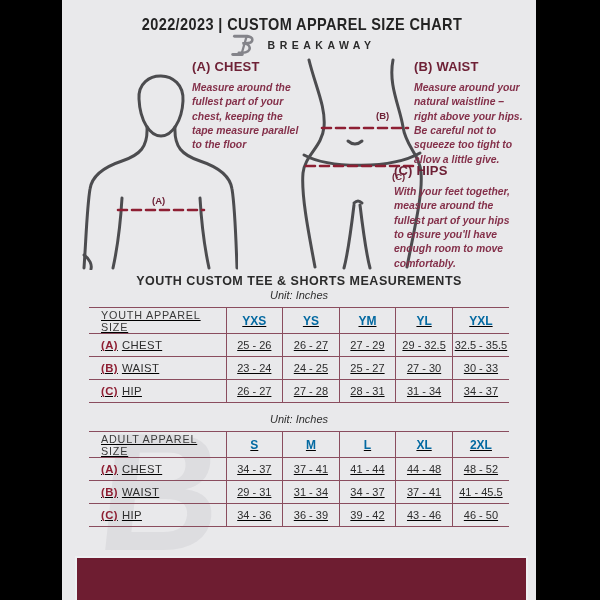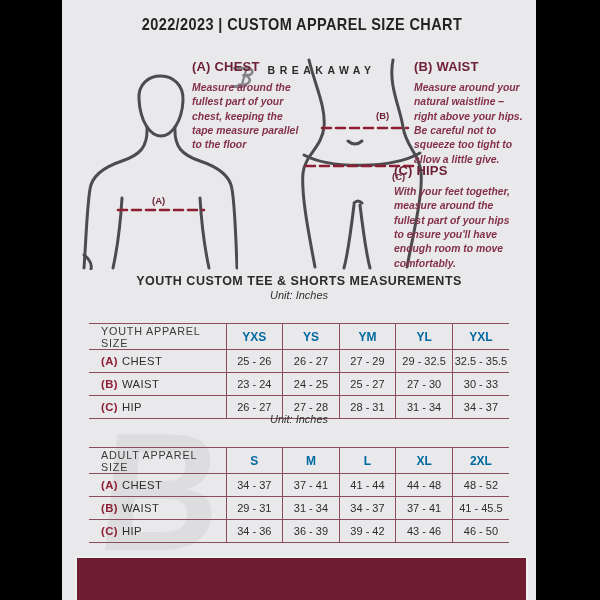--- a/index.html
+++ b/index.html
@@ -9,39 +9,39 @@
     -webkit-font-smoothing:antialiased;
   }
   .stage { position:relative; width:600px; height:600px; background:#000; overflow:hidden; }
   .page  { position:absolute; left:62px; top:0; width:474px; height:600px; background:#e9e9eb; }
 
   
   .hdr { position:absolute; left:28px; right:22px; top:16px; height:30px;
          display:flex; justify-content:space-between; align-items:center;flex-direction:column; }
   .doc-title { font-weight:bold; font-size:14.5px; color:#232323; letter-spacing:.4px;
                display:inline-block; transform:scaleY(1.18); transform-origin:left center; white-space:nowrap; }
-  .brand { display:flex; gap:9px;margin-top:32px; }
+  .brand { display:flex; align-items:center; gap:9px; }
   .brand-name { font-weight:bold; font-size:10.5px; letter-spacing:4.5px; color:#2b2b2b; }
 
   
   .fig { position:absolute; }
   .fig path, .fig ellipse { fill:none; stroke:#4c4c4f; stroke-width:3; stroke-linecap:round; }
   .measure { stroke:#8e1f33 !important; stroke-width:2.6 !important; stroke-dasharray:9 5; }
   .tag { font-family:"Liberation Sans", sans-serif; font-size:9.5px; font-weight:bold; fill:#6e2136; }
 
   .instr { position:absolute; }
   .instr h3 { margin:0; font-size:13px; font-weight:bold; color:#6e2136; letter-spacing:.2px; }
   .instr p  { margin:7px 0 0 0; font-size:10.4px; font-style:italic; font-weight:bold;
               color:#84304a; line-height:1.38; }
 
   
   .tbl-block { position:absolute; left:0; width:474px; z-index:1; }
   .tbl-title { text-align:center; font-weight:bold; font-size:12.5px; color:#2b2b2b; letter-spacing:.5px; }
   .tbl-unit  { text-align:center; font-style:italic; font-size:11px; color:#2f2f2f; margin-top:1px; }
-  table { border-collapse:collapse; margin:22px auto 0 auto; table-layout:fixed; width:420px; background:transparent; }
+  table { border-collapse:collapse; margin:6px auto 0 auto; table-layout:fixed; width:420px; background:transparent;text-decoration:underline; }
   col.c0 { width:137px; }
   col.cs { width:56.6px; }
   th, td { border-top:1.4px solid #8a4d5e; padding:0; }
   tr.last td { border-bottom:1.4px solid #8a4d5e; }
   th + th, td + td { border-left:1.4px solid #8a4d5e; }
   th { height:25px; font-size:12px; font-weight:bold; color:#0369a1; text-align:center; }
   th.lab { font-weight:normal; font-size:10.8px; letter-spacing:.8px; color:#3a3a3a; text-align:left; padding-left:12px; }
   td { height:22px; font-size:11px; color:#2d2d2d; text-align:center; }
   td.lab { text-align:left; padding-left:12px; font-size:11.3px; letter-spacing:.4px; color:#2d2d2d; }
   td.lab .pfx { font-weight:bold; color:#8e1f33; margin-right:4px; }

